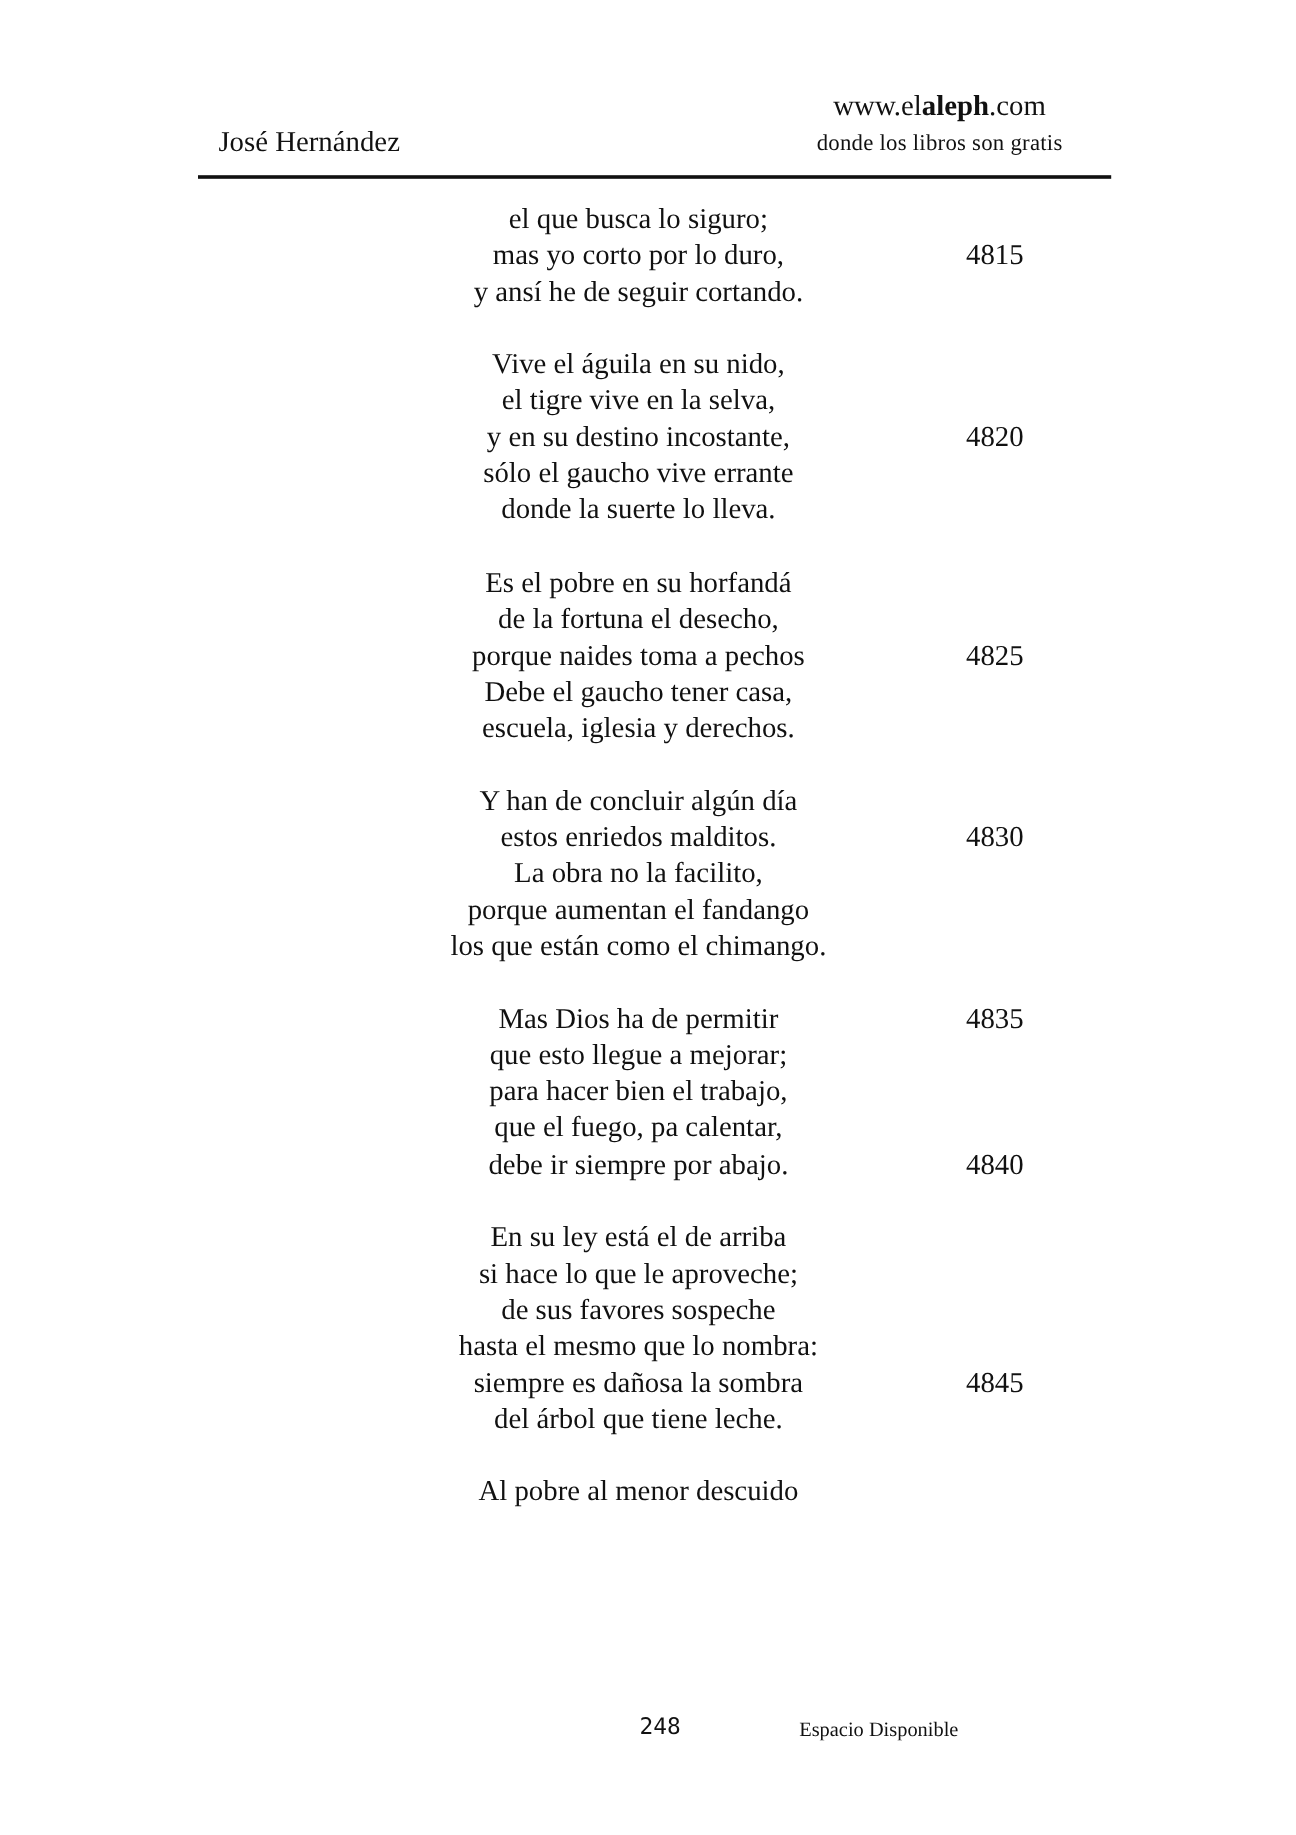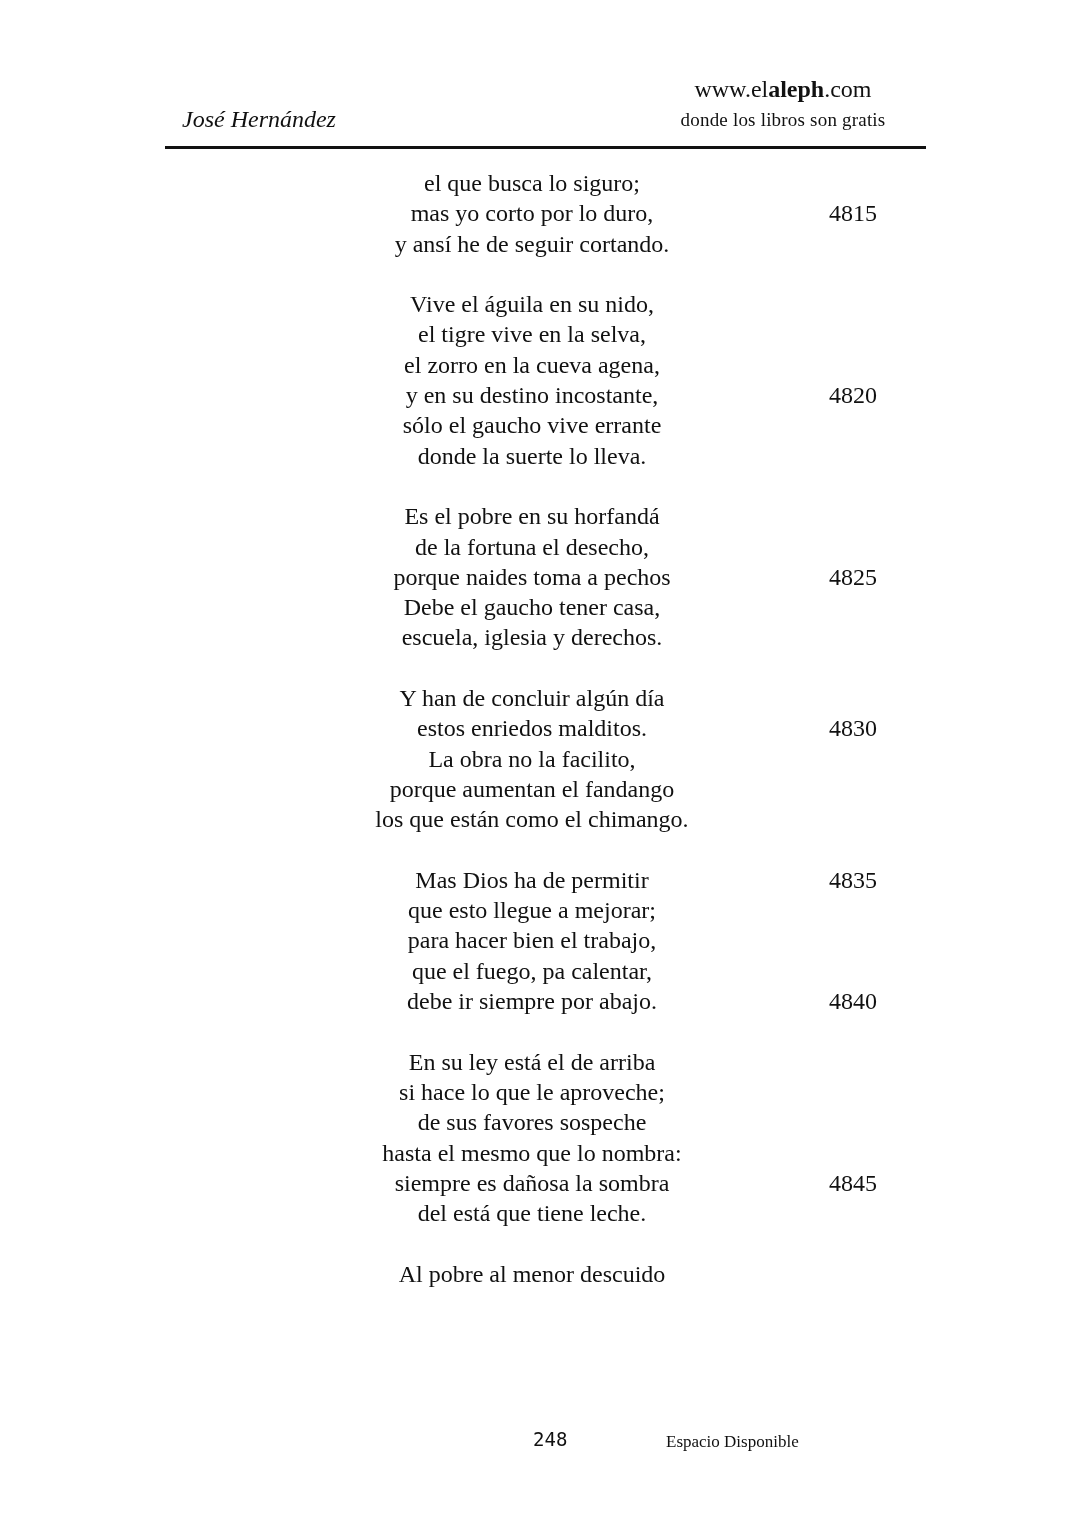--- a/index.html
+++ b/index.html
@@ -1,25 +1,25 @@
 <!DOCTYPE html>
 <html><head>
 <meta charset="utf-8">
 <style>
   html, body { margin: 0; padding: 0; background: #ffffff; }
   body { width: 1080px; height: 1529px; position: relative; overflow: hidden; color: #111; font-family: "Liberation Serif", "DejaVu Serif", serif; }
-  .header-author { position: absolute; left: 182px; top: 104px; font-size: 24px; font-style: italic; line-height: 30px; }
+  .header-author { position: absolute; left: 182px; top: 104px; font-size: 24px; line-height: 30px; }
   .header-site { position: absolute; left: 640px; width: 286px; top: 74px; text-align: center; }
   .site-url { font-size: 24px; line-height: 30px; display: block; }
   .site-url b { font-weight: bold; text-align: right; }
   .site-tag { font-size: 19px; line-height: 26px; display: block; margin-top: 3px; letter-spacing: 0.2px; }
   .rule { position: absolute; left: 165px; width: 761px; top: 146px; height: 3px; background: #111; }
   .poem { position: absolute; left: 182px; top: 168px; width: 700px; }
   .line { height: 30.3px; line-height: 30.3px; font-size: 24px; position: relative; white-space: nowrap; text-align: center; }
-  .line .num { position: absolute; left: 647px; top: 0; }
+  .line .num { position: absolute; left: 623px; top: 0; }
   .footer-page { position: absolute; left: 533px; top: 1426px; font-family: "DejaVu Sans Mono", "Liberation Mono", monospace; font-size: 19px; line-height: 26px; }
   .footer-note { position: absolute; left: 666px; top: 1427px; font-size: 17px; line-height: 30px; }
 </style>
 </head>
 <body>
 
 <div class="header-author">José Hernández</div>
 
 <div class="header-site">
   <span class="site-url"><span>www.el</span><b>aleph</b><span>.com</span></span>
@@ -28,21 +28,20 @@
 
 <div class="rule"></div>
 
 <div class="poem" id="poem">
     <div class="line"><span>el que busca lo siguro;</span></div>
     <div class="line"><span>mas yo corto por lo duro,</span><span class="num">4815</span></div>
     <div class="line"><span>y ansí he de seguir cortando.</span></div>
     <div class="line"><span></span></div>
     <div class="line"><span>Vive el águila en su nido,</span></div>
     <div class="line"><span>el tigre vive en la selva,</span></div>
-    <div class="line"><span>el zorro en la cueva agena,</span></div>
     <div class="line"><span>y en su destino incostante,</span><span class="num">4820</span></div>
     <div class="line"><span>sólo el gaucho vive errante</span></div>
     <div class="line"><span>donde la suerte lo lleva.</span></div>
     <div class="line"><span></span></div>
     <div class="line"><span>Es el pobre en su horfandá</span></div>
     <div class="line"><span>de la fortuna el desecho,</span></div>
     <div class="line"><span>porque naides toma a pechos</span><span class="num">4825</span></div>
     <div class="line"><span>Debe el gaucho tener casa,</span></div>
     <div class="line"><span>escuela, iglesia y derechos.</span></div>
     <div class="line"><span></span></div>
@@ -56,19 +55,19 @@
     <div class="line"><span>que esto llegue a mejorar;</span></div>
     <div class="line"><span>para hacer bien el trabajo,</span></div>
     <div class="line"><span>que el fuego, pa calentar,</span></div>
     <div class="line"><span>debe ir siempre por abajo.</span><span class="num">4840</span></div>
     <div class="line"><span></span></div>
     <div class="line"><span>En su ley está el de arriba</span></div>
     <div class="line"><span>si hace lo que le aproveche;</span></div>
     <div class="line"><span>de sus favores sospeche</span></div>
     <div class="line"><span>hasta el mesmo que lo nombra:</span></div>
     <div class="line"><span>siempre es dañosa la sombra</span><span class="num">4845</span></div>
-    <div class="line"><span>del está que tiene leche.</span></div>
+    <div class="line"><span>del árbol que tiene leche.</span></div>
     <div class="line"><span></span></div>
     <div class="line"><span>Al pobre al menor descuido</span></div>
   </div>
 
 <div class="footer-page">248</div>
 <div class="footer-note">Espacio Disponible</div>
 
 </body></html>

